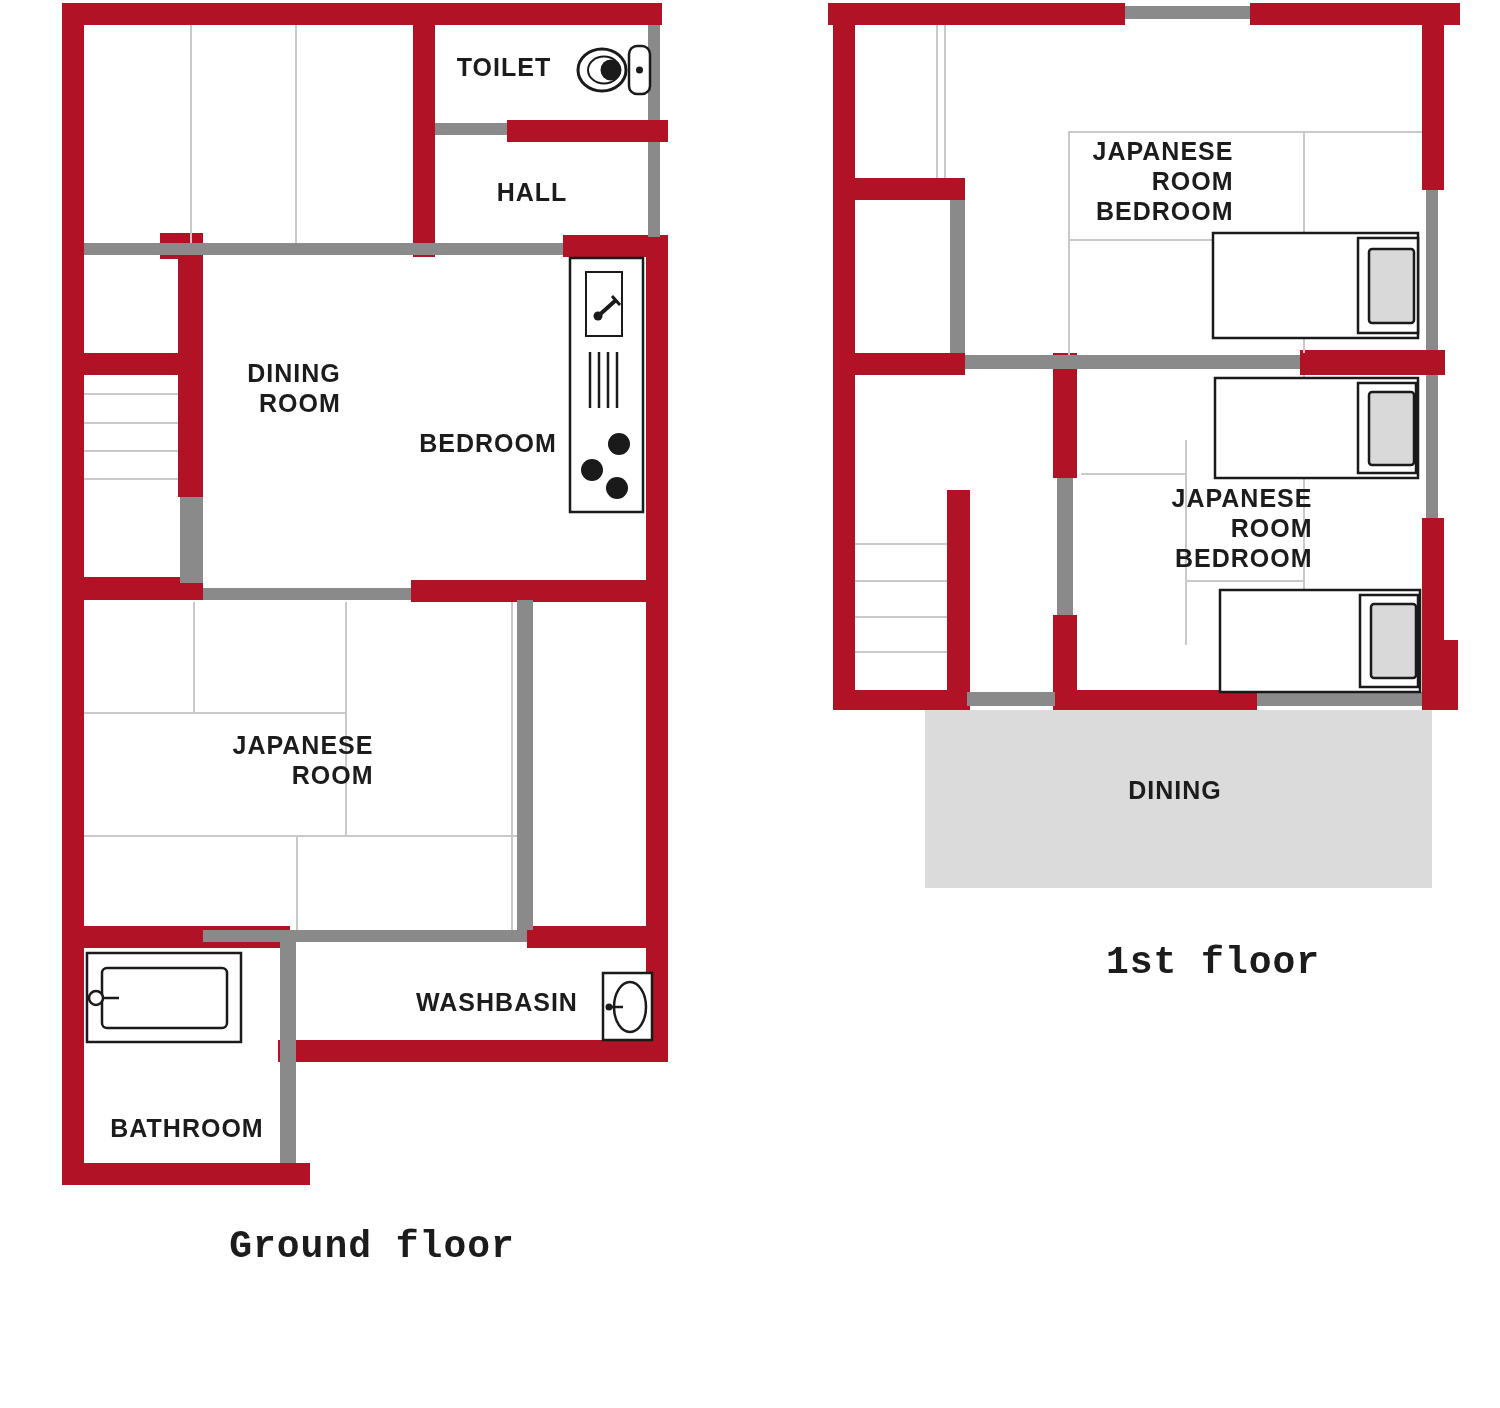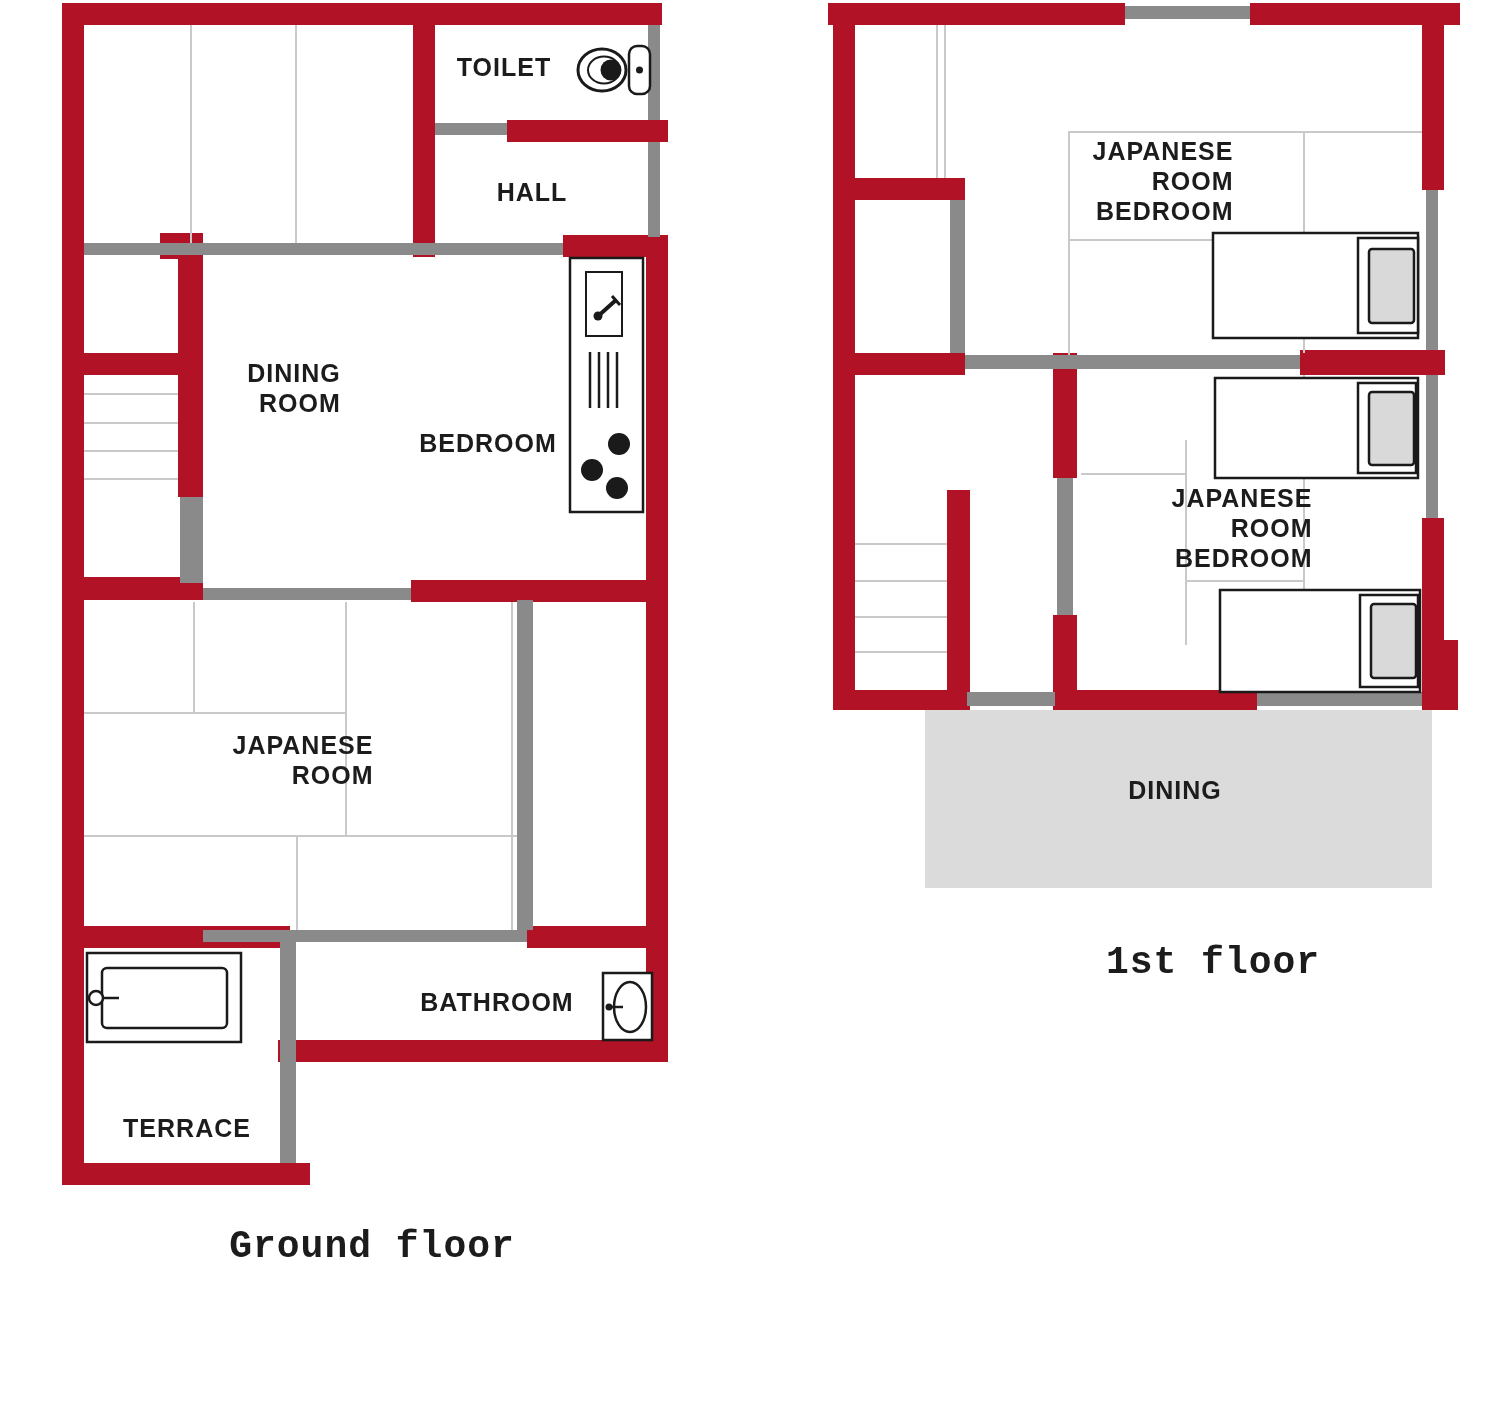--- a/index.html
+++ b/index.html
@@ -112,22 +112,22 @@
       <circle cx="8" cy="36" r="3.5" fill="#1a1a1a"></circle>
     </svg>
 
     <div class="lbl" style="left:504px;top:67px">TOILET</div>
     <div class="lbl" style="left:532px;top:192px">HALL</div>
     <div class="lbl" style="left:294px;top:388px">DINING
 ROOM</div>
     <div class="lbl" style="left:488px;top:443px">BEDROOM</div>
     <div class="lbl" style="left:303px;top:760px">JAPANESE
 ROOM</div>
-    <div class="lbl" style="left:497px;top:1002px">BATHROOM</div>
-    <div class="lbl" style="left:187px;top:1128px">TERRACE</div>
+    <div class="lbl" style="left:497px;top:1002px">WASHBASIN</div>
+    <div class="lbl" style="left:187px;top:1128px">BATHROOM</div>
 
     <div class="caption" style="left:372px;top:1246px">Ground floor</div>
   </section>
 
   <section>
 
     <div class="terrace" style="left:925px;top:710px;width:507px;height:178px"></div>
 
     <div class="rw" style="left:828px;top:3px;width:297px;height:22px"></div>
     <div class="rw" style="left:1250px;top:3px;width:210px;height:22px"></div>

